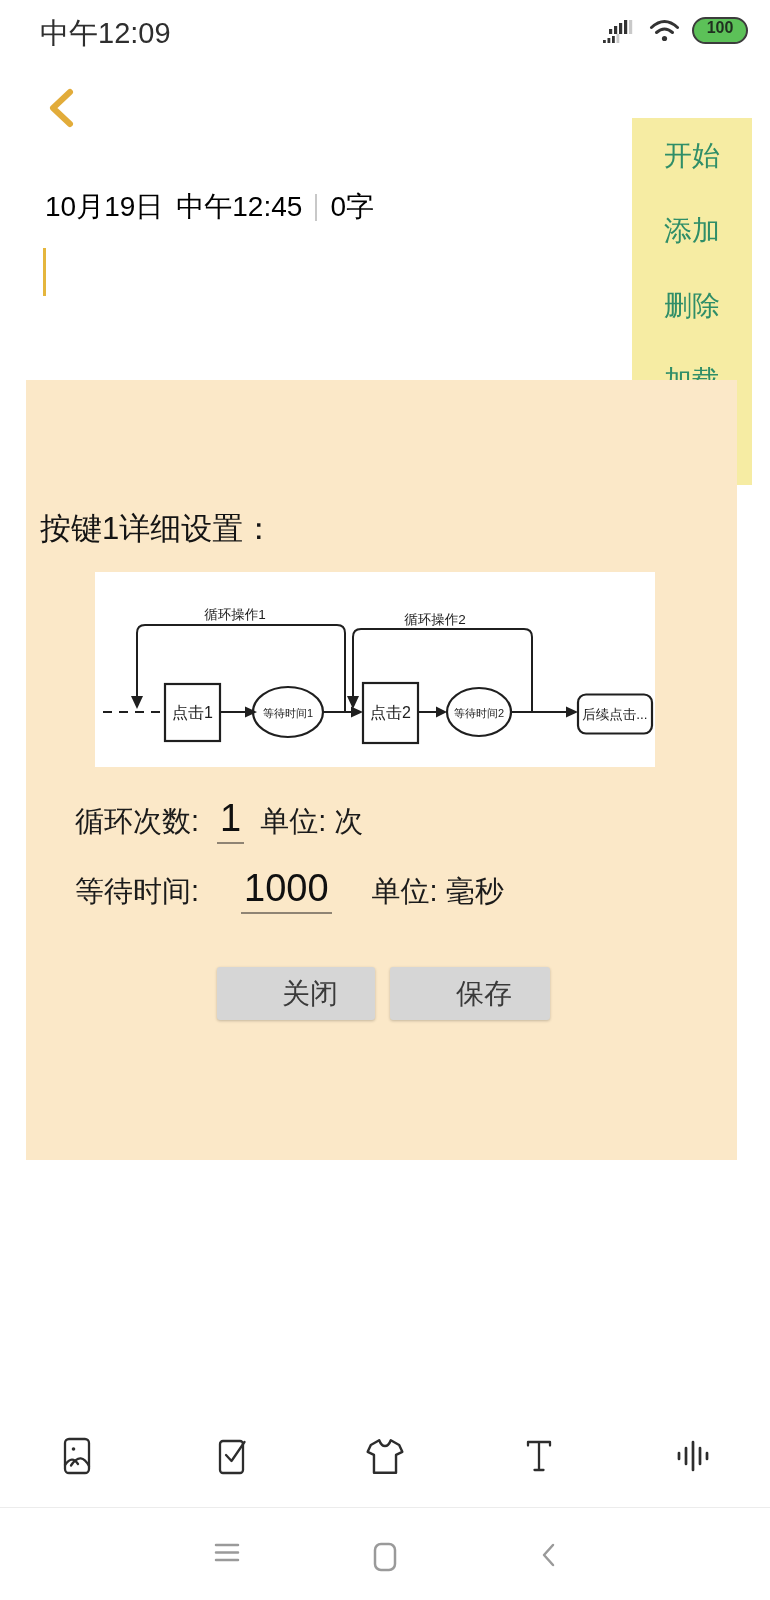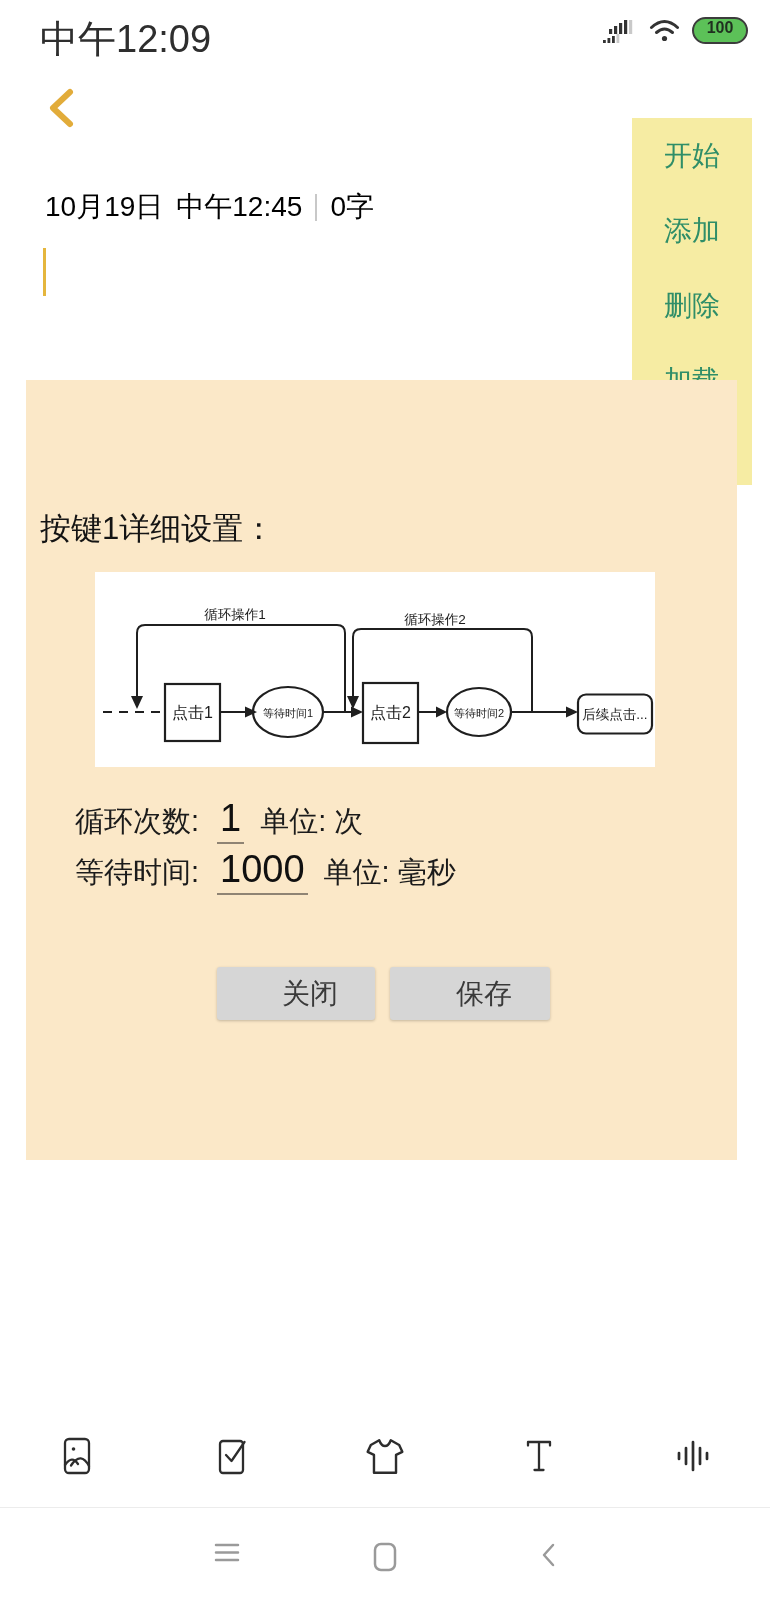--- a/index.html
+++ b/index.html
@@ -2,21 +2,21 @@
 <html><head>
 <meta charset="utf-8">
 <style>
   * { margin:0; padding:0; box-sizing:border-box; }
   html,body { background:#fff; }
   body { font-family:"Liberation Sans","DejaVu Sans",sans-serif; }
   .screen { position:relative; width:770px; height:1600px; background:#ffffff; overflow:hidden; }
 
   
   .statusbar { position:absolute; left:0; top:0; width:770px; height:62px; }
-  .status-time { position:absolute; left:40px; top:14px; font-size:38px; font-weight:500; color:#2e2e2e; }
+  .status-time { position:absolute; left:40px; top:14px; font-size:29px; font-weight:500; color:#2e2e2e; }
   .status-right { position:absolute; right:22px; top:16px; display:flex; align-items:center; gap:12px; }
   .battery { width:56px; height:27px; border:2.5px solid #3c3c3c; border-radius:14px; background:#5cc158;
              display:flex; align-items:flex-start; justify-content:center; font-size:16px; font-weight:700; color:#1f2f1f; }
 
   
   .back-btn { position:absolute; left:44px; top:86px; width:40px; height:48px; cursor:pointer; }
   .note-meta { position:absolute; left:45px; top:188px; display:flex; align-items:center; gap:13px;
                font-size:28px; color:#000000; }
   .meta-divider { width:2px; height:27px; background:#c8c8c8; }
   .note-editor { position:absolute; left:28px; top:238px; width:580px; height:130px; }
@@ -32,21 +32,21 @@
   .dialog-title { position:absolute; left:14px; top:128px; font-size:31px; color:#141414; }
   .flowchart { position:absolute; left:69px; top:192px; width:560px; height:195px; background:#ffffff; }
   .flowchart svg { display:block; }
   .fc-shape { fill:none; stroke:#1f1f1f; stroke-width:2.2; }
   .fc-line  { fill:none; stroke:#1f1f1f; stroke-width:2; }
   .fc-arrow { fill:#1f1f1f; stroke:none; }
   .fc-text  { fill:#1c1c1c; font-family:"Liberation Sans","DejaVu Sans",sans-serif; text-anchor:middle; }
 
   .setting-row { position:absolute; left:49px; display:flex; align-items:baseline; white-space:nowrap; }
   .row-loop { top:419px; }
-  .row-wait { top:470px; }
+  .row-wait { top:489px;gap:24px; }
   .setting-label, .setting-unit { font-size:29px; color:#1b1b1b; }
   .setting-value { font-size:38px; color:#101010; border-bottom:2.5px solid #8f8474;
                    padding:0 3px 3px; margin:0 16px 0 18px; min-width:22px; text-align:center; line-height:1.05; }
   .dlg-btn { position:absolute; top:587px; height:53px; background:#d6d6d6; border:none; border-radius:3px;
              box-shadow:0 1px 3px rgba(0,0,0,0.22); font-size:28px; color:#3a3a3a; cursor:pointer;
              font-family:"Liberation Sans","DejaVu Sans",sans-serif;padding-left:28px; }
   .btn-close { left:191px; width:158px; }
   .btn-save  { left:364px; width:160px; }
 
   

